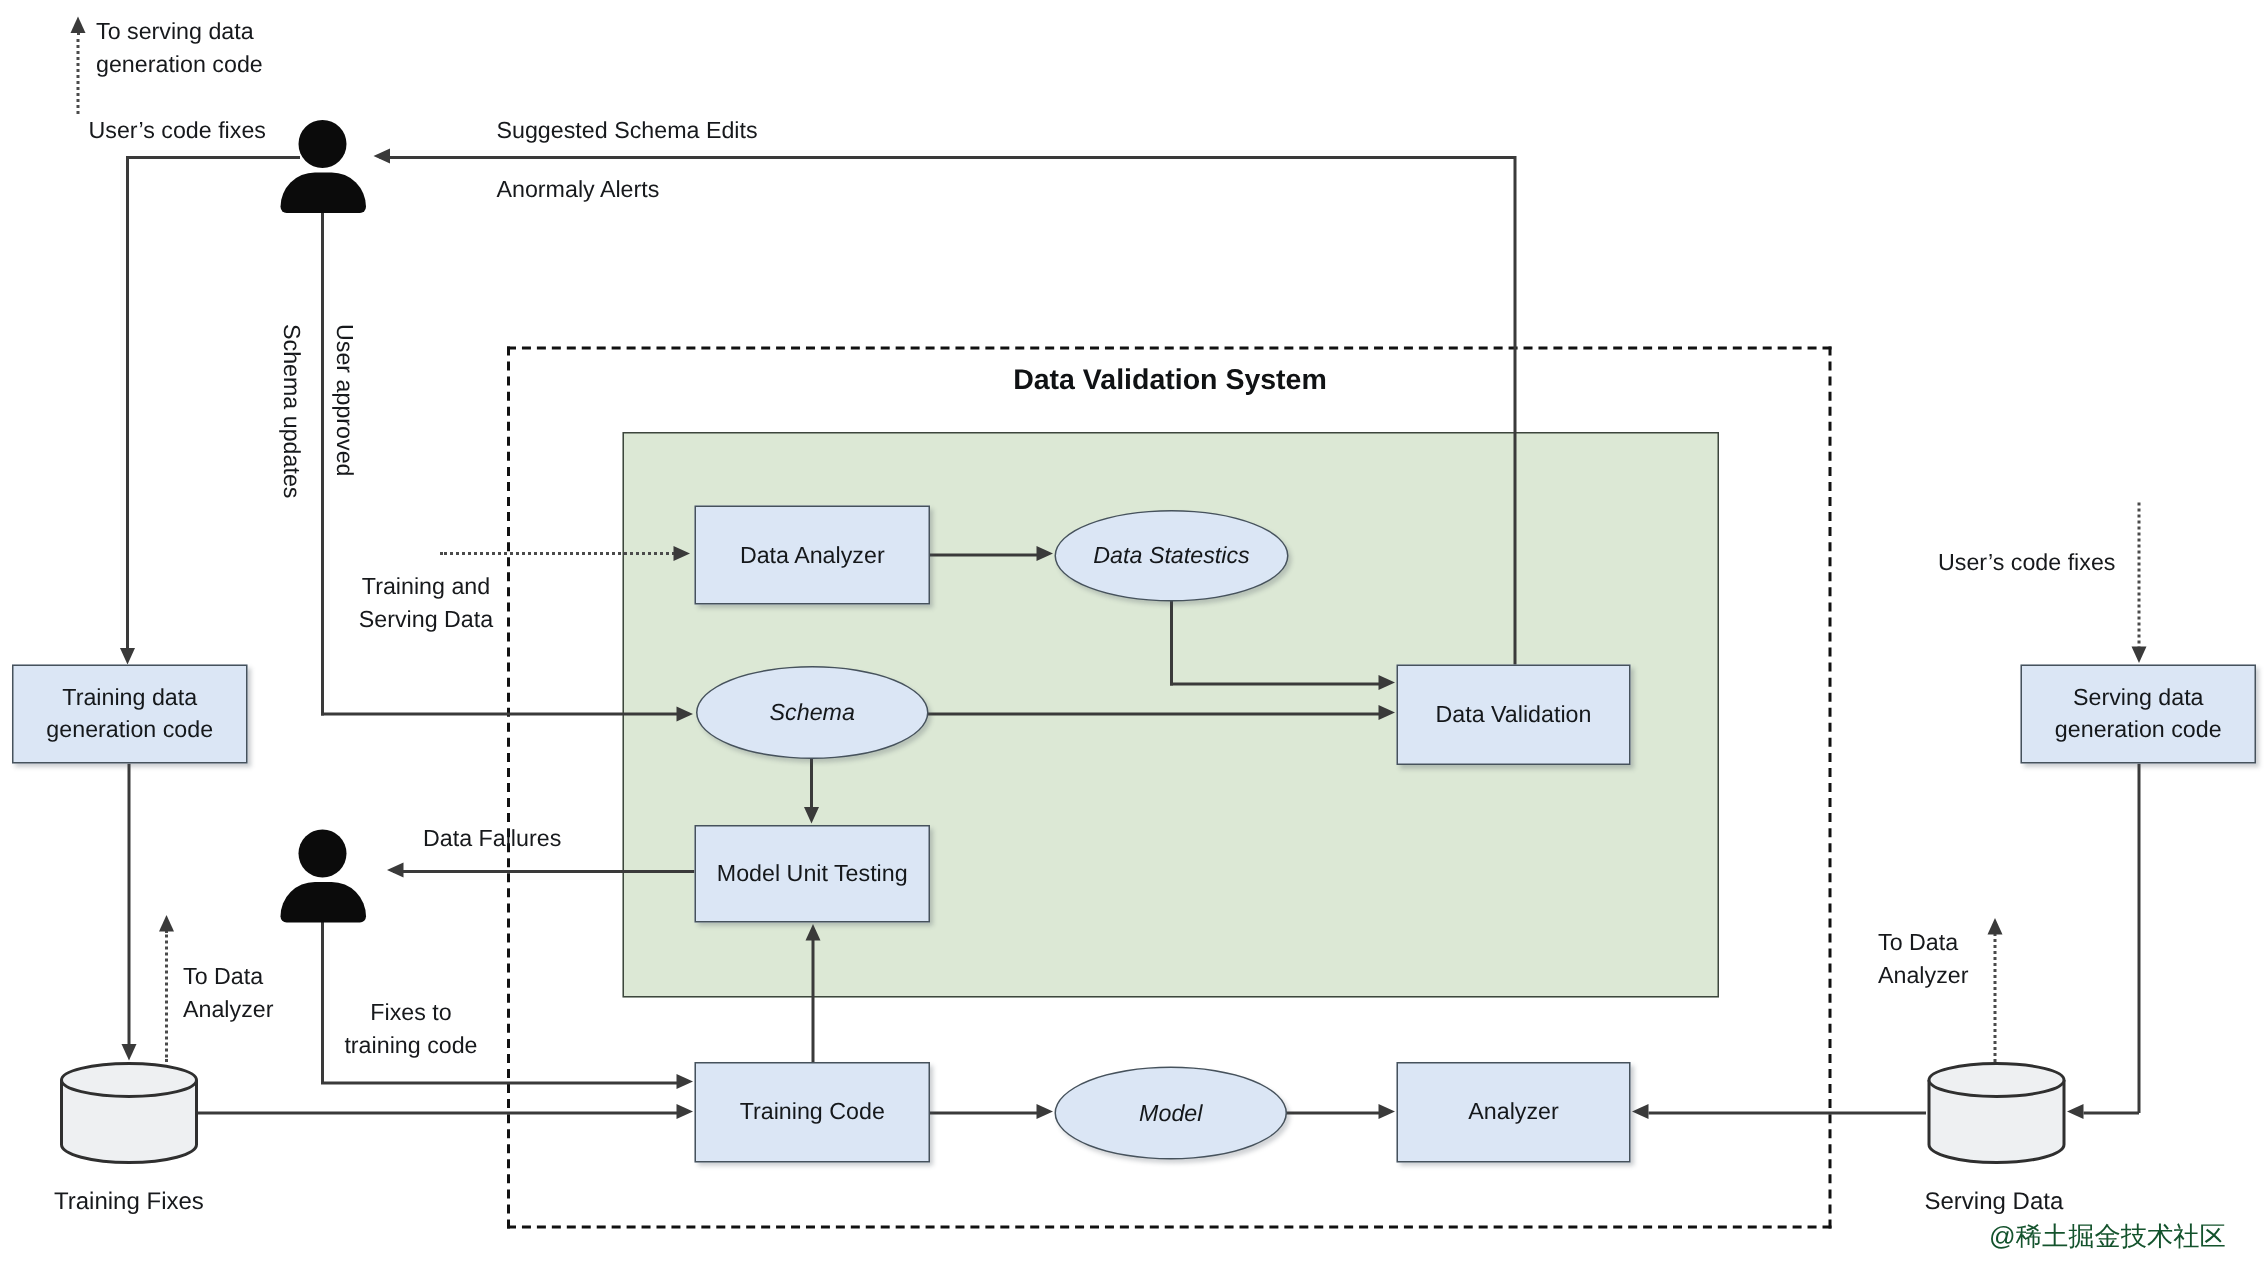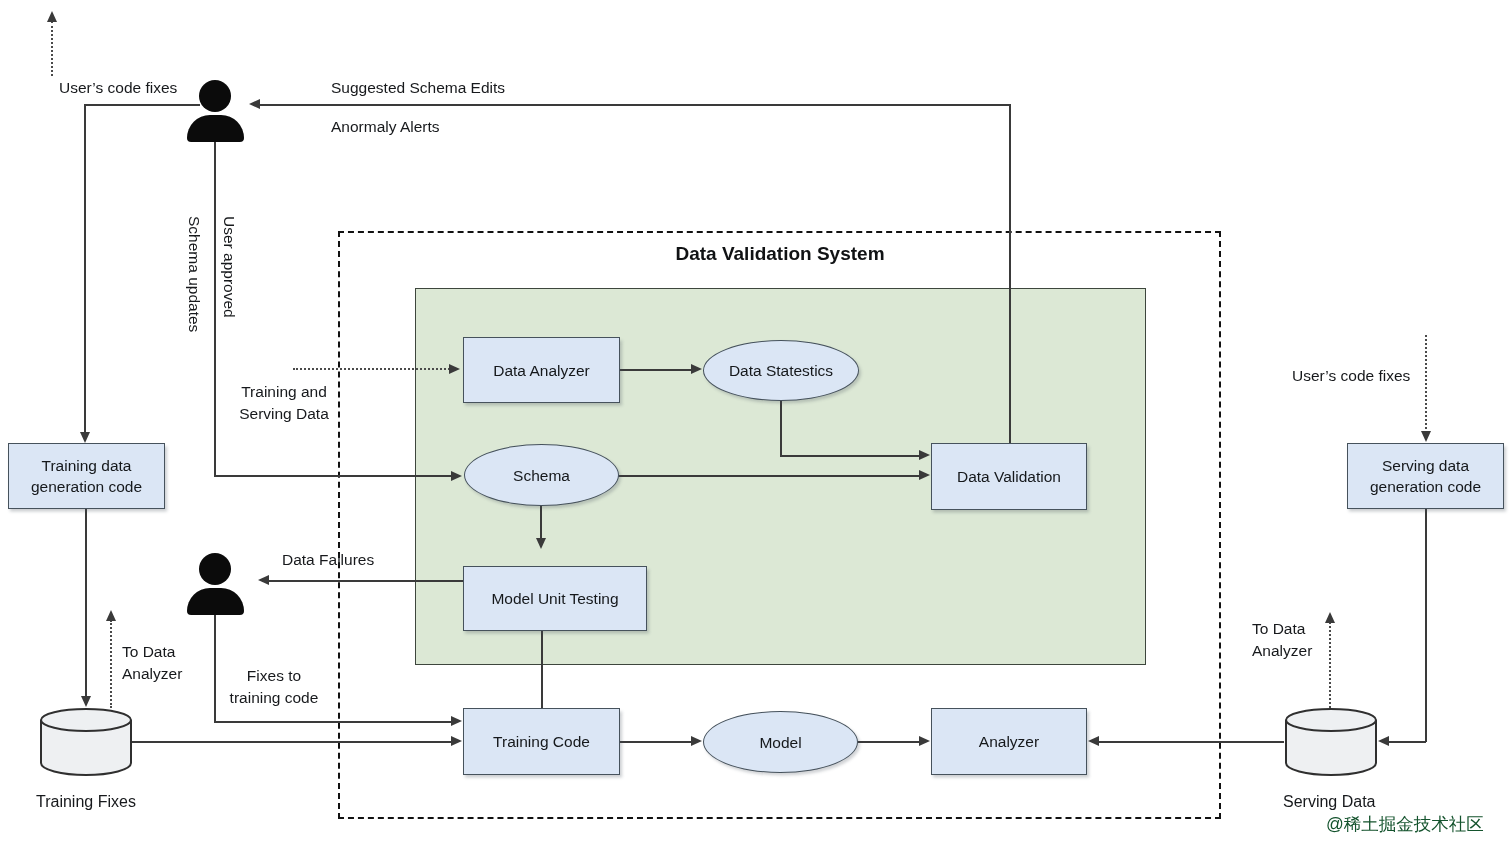--- a/index.html
+++ b/index.html
@@ -13,21 +13,21 @@
     border:2.5px dashed #111;box-sizing:border-box;}
   .sys-title{position:absolute;left:610px;top:243px;width:340px;text-align:center;
     font-weight:bold;font-size:19px;color:#101214;}
   .green-panel{position:absolute;left:415px;top:288px;width:731px;height:377px;
     background:#dce8d5;border:1.5px solid #3d463d;box-sizing:border-box;}
   
   .node{position:absolute;background:#dbe6f5;border:1.6px solid #46525c;
     box-shadow:2px 2.5px 3px rgba(70,80,90,.28);
     display:flex;align-items:center;justify-content:center;text-align:center;
     font-size:15.5px;line-height:21px;color:#15181b;padding:4px;box-sizing:border-box;}
-  .ellipse{border-radius:50%;border-width:1.8px;box-shadow:2px 2.5px 3px rgba(70,80,90,.25);}
+  .ellipse{border-radius:50%;border-width:1.8px;box-shadow:2px 2.5px 3px rgba(70,80,90,.25);font-style:italic;}
   
   .lnh{position:absolute;height:2px;background:#3a3a3a;}
   .lnv{position:absolute;width:2px;background:#3a3a3a;}
   .doth{position:absolute;height:0;border-top:2px dotted #4a4a4a;}
   .dotv{position:absolute;width:0;border-left:2px dotted #4a4a4a;}
   
   .ah{position:absolute;width:0;height:0;}
   .ah-r{border-top:5.5px solid transparent;border-bottom:5.5px solid transparent;border-left:11px solid #3a3a3a;}
   .ah-l{border-top:5.5px solid transparent;border-bottom:5.5px solid transparent;border-right:11px solid #3a3a3a;}
   .ah-u{border-left:5.5px solid transparent;border-right:5.5px solid transparent;border-bottom:11px solid #3a3a3a;}
@@ -123,21 +123,21 @@
   <div class="node" style="left:463px;top:337px;width:157px;height:66px;">Data Analyzer</div>
 
   <div class="node" style="left:8px;top:443px;width:157px;height:66px;">Training data generation code</div>
 
   <div class="node ellipse" style="left:703px;top:340px;width:156px;height:61px;">Data Statestics</div>
 
   <div class="node" style="left:931px;top:443px;width:156px;height:67px;">Data Validation</div>
 
   <div class="node ellipse" style="left:464px;top:444px;width:155px;height:62px;">Schema</div>
 
-  <div class="node" style="left:463px;top:550px;width:184px;height:65px;margin-top:16px;">Model Unit Testing</div>
+  <div class="node" style="left:463px;top:550px;width:157px;height:65px;">Model Unit Testing</div>
 
   <div class="node" style="left:463px;top:708px;width:157px;height:67px;">Training Code</div>
 
   <div class="node ellipse" style="left:703px;top:711px;width:155px;height:62px;">Model</div>
 
   <div class="node" style="left:931px;top:708px;width:156px;height:67px;">Analyzer</div>
 
   <div class="node" style="left:1347px;top:443px;width:157px;height:66px;">Serving data generation code</div>
 
   <div class="abs" style="left:39px;top:707px;">
@@ -155,20 +155,21 @@
 
   <div>
     <div class="p-head" style="left:199px;top:80px;"></div>
     <div class="p-body" style="left:187px;top:115px;"></div>
   </div>
   <div>
     <div class="p-head" style="left:199px;top:553px;"></div>
     <div class="p-body" style="left:187px;top:588px;"></div>
   </div>
 
+  <div class="lab" style="left:64px;top:11px;width:130px;">To serving data generation code</div>
 
   <div class="lab nowrap" style="left:59px;top:77px;">User’s code fixes</div>
 
   <div class="lab nowrap" style="left:331px;top:77px;">Suggested Schema Edits</div>
 
   <div class="lab nowrap" style="left:331px;top:116px;">Anormaly Alerts</div>
 
   <div class="lab vert nowrap" style="left:183px;top:216px;">Schema updates</div>
 
   <div class="lab vert nowrap" style="left:218px;top:216px;">User approved</div>

